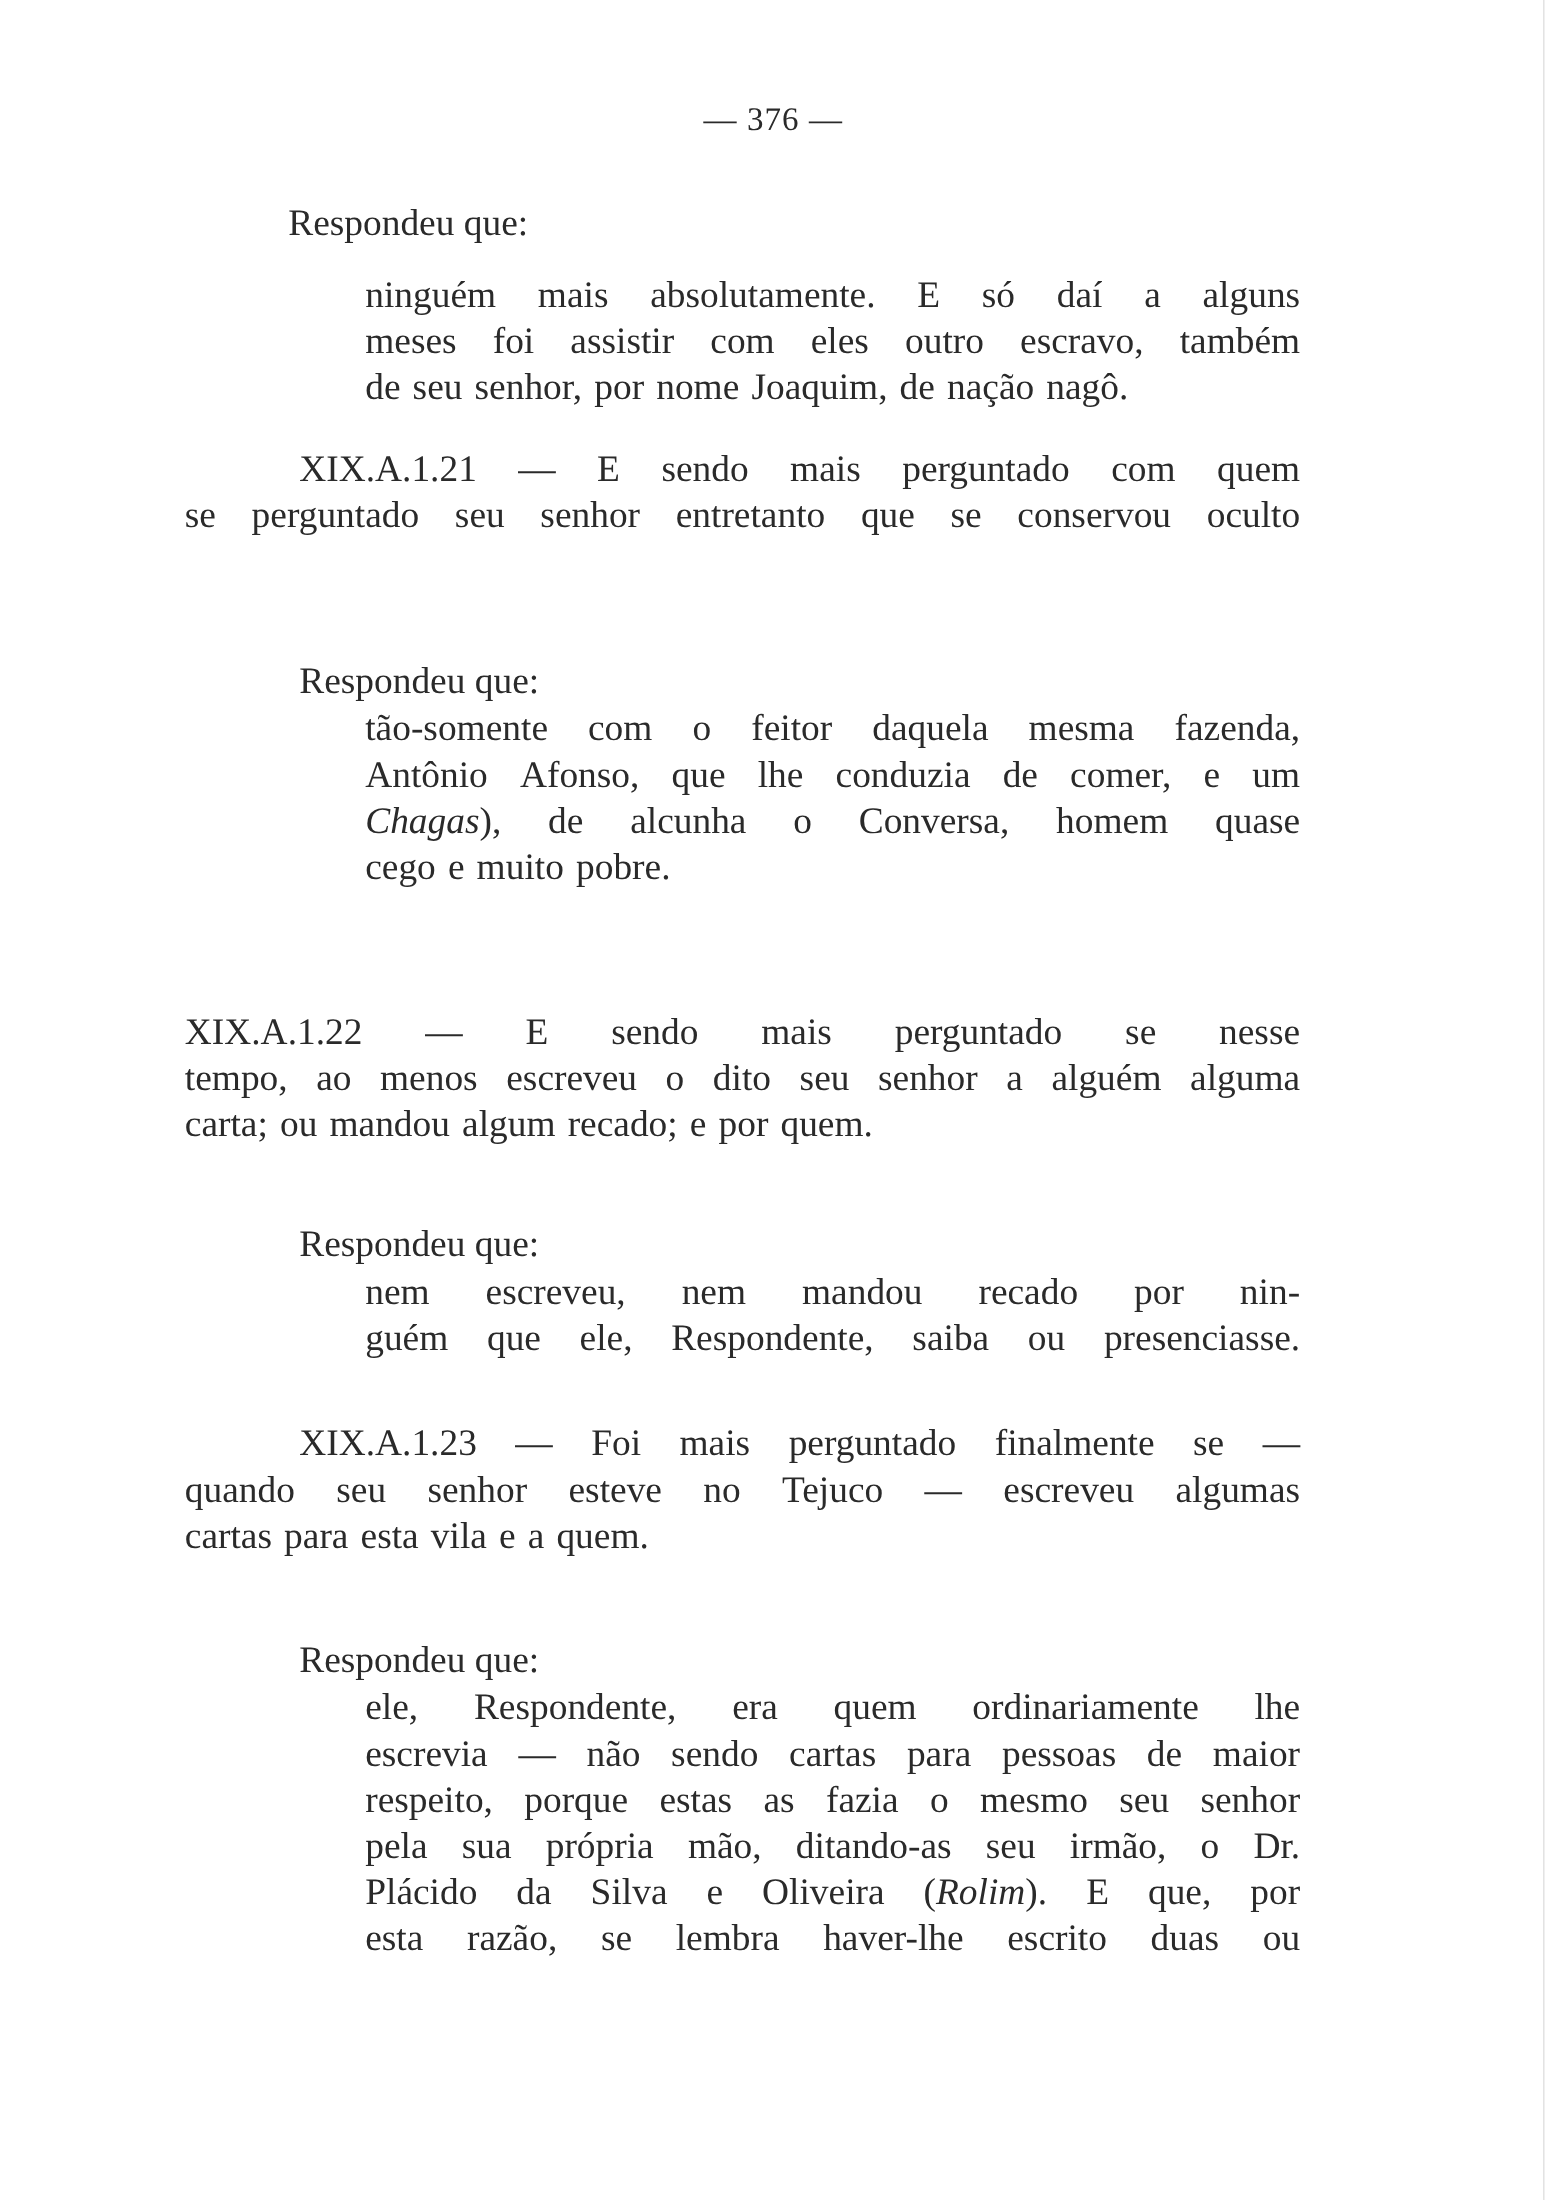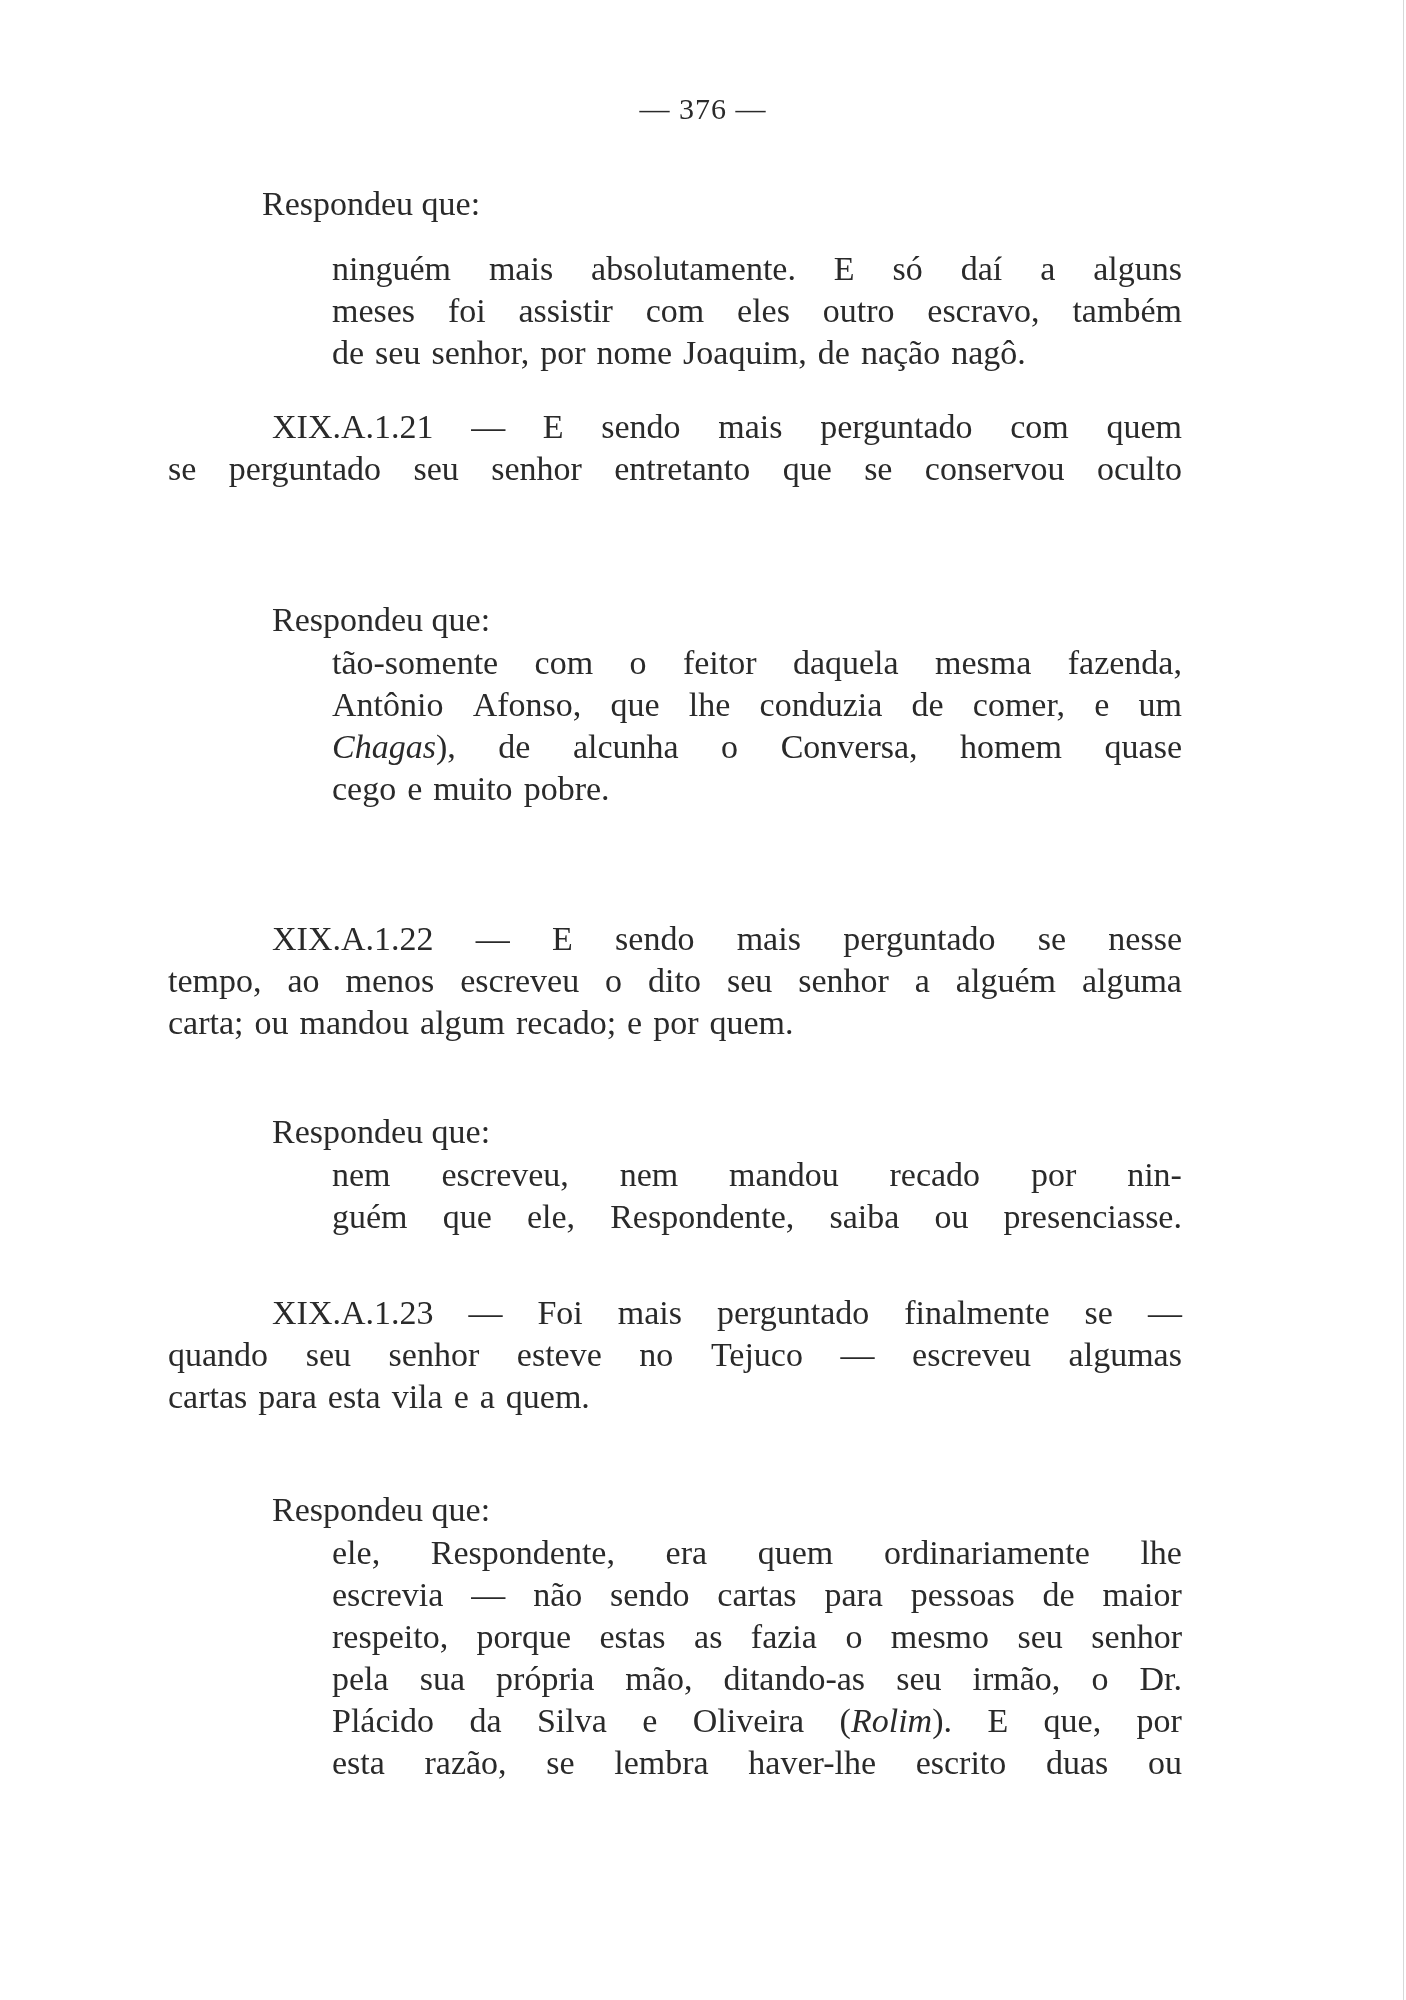--- a/index.html
+++ b/index.html
@@ -162,21 +162,21 @@
     </div>
   <div class="row last">
       <span class="w">cego</span>
       <span class="w">e</span>
       <span class="w">muito</span>
       <span class="w">pobre.</span>
     </div>
 </div>
 
 <div class="block" style="left:168px; top:916px; width:1014px;">
-  <div class="row" style="margin-left:104px;">
+  <div class="row" style="">
       <span class="w">XIX.A.1.22</span>
       <span class="w">—</span>
       <span class="w">E</span>
       <span class="w">sendo</span>
       <span class="w">mais</span>
       <span class="w">perguntado</span>
       <span class="w">se</span>
       <span class="w">nesse</span>
     </div>
   <div class="row">

